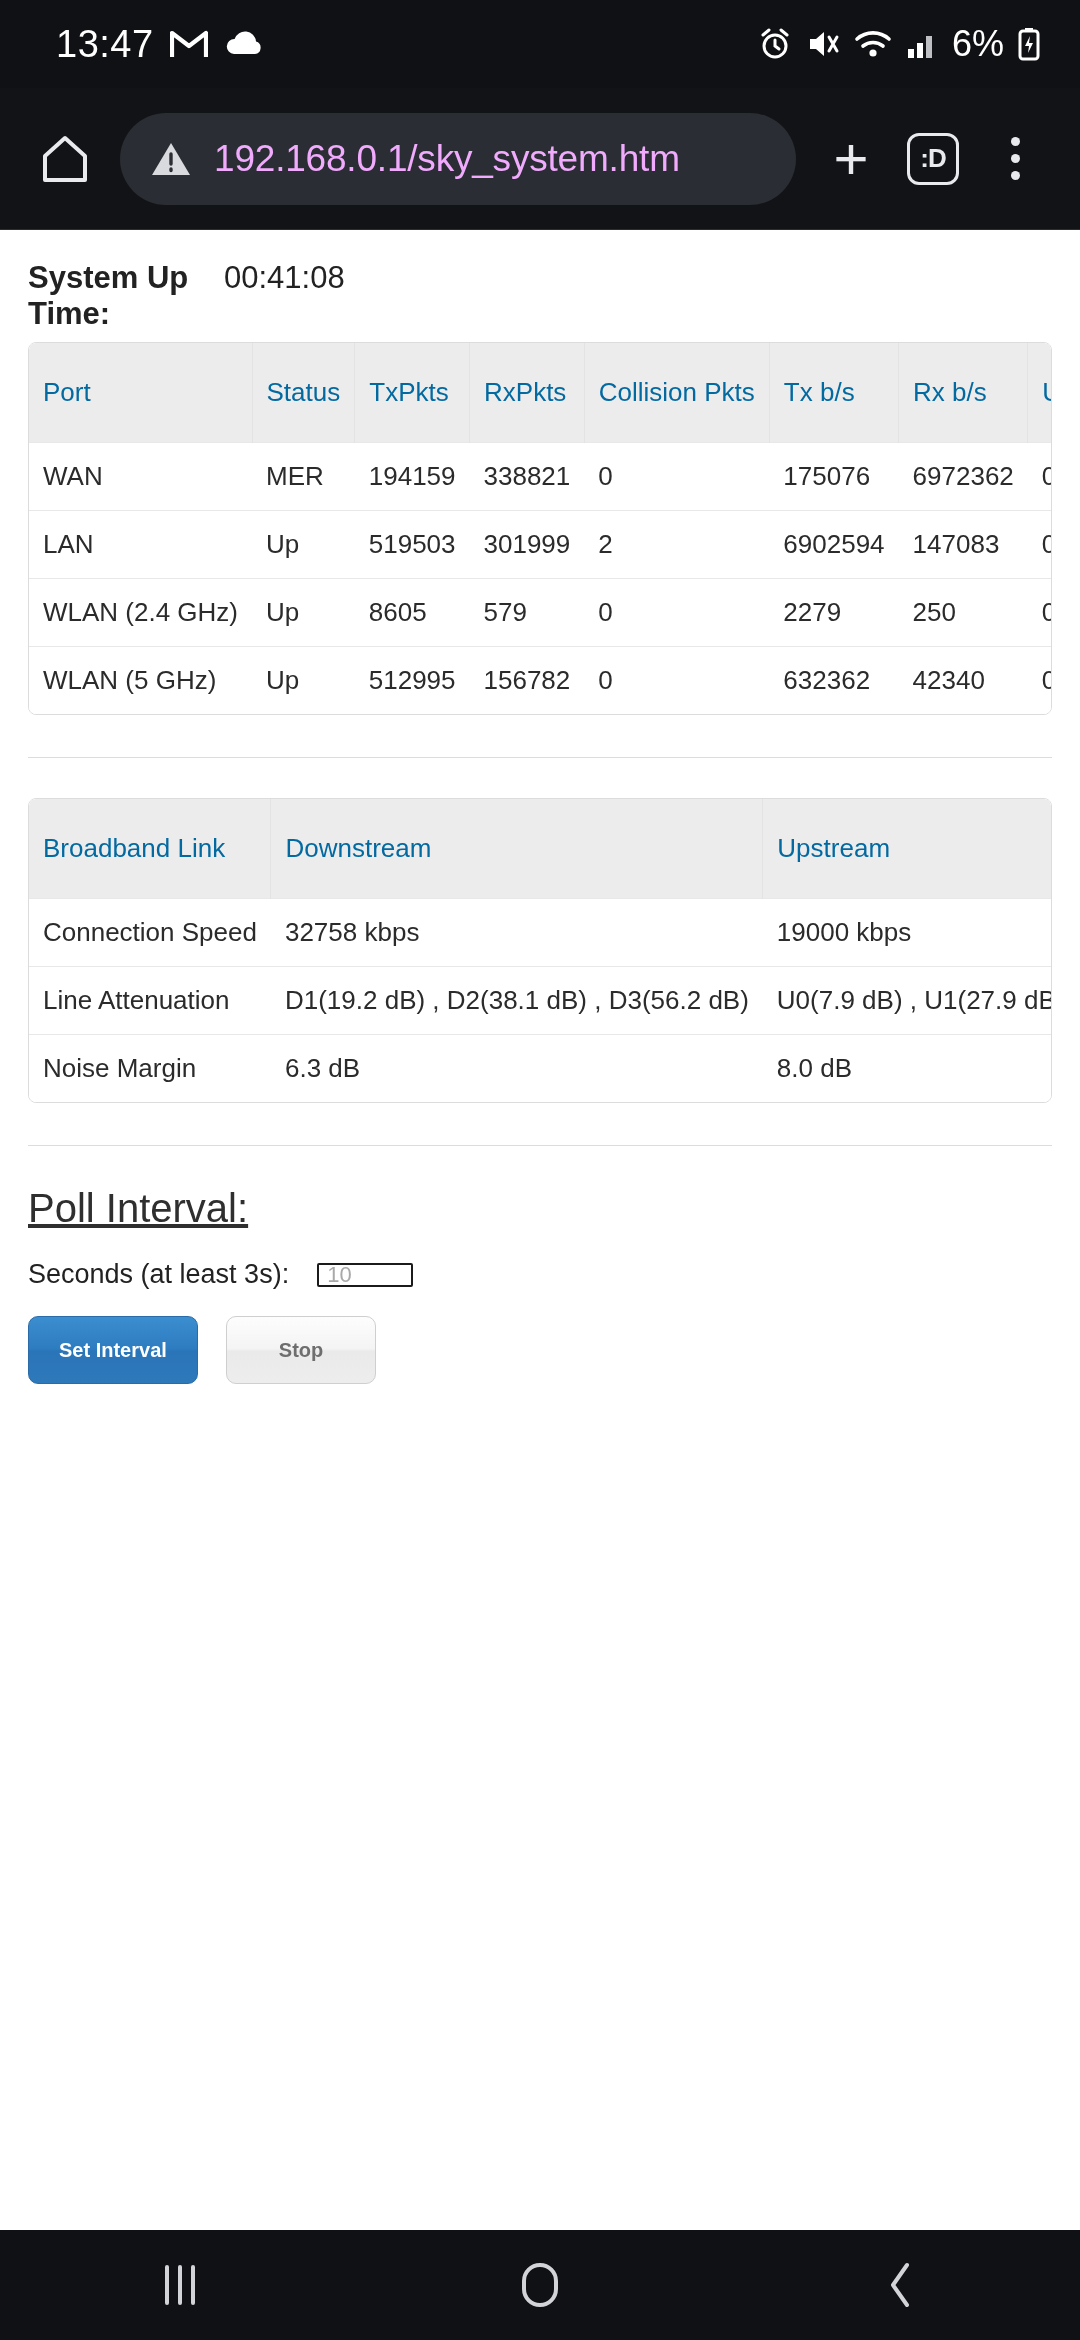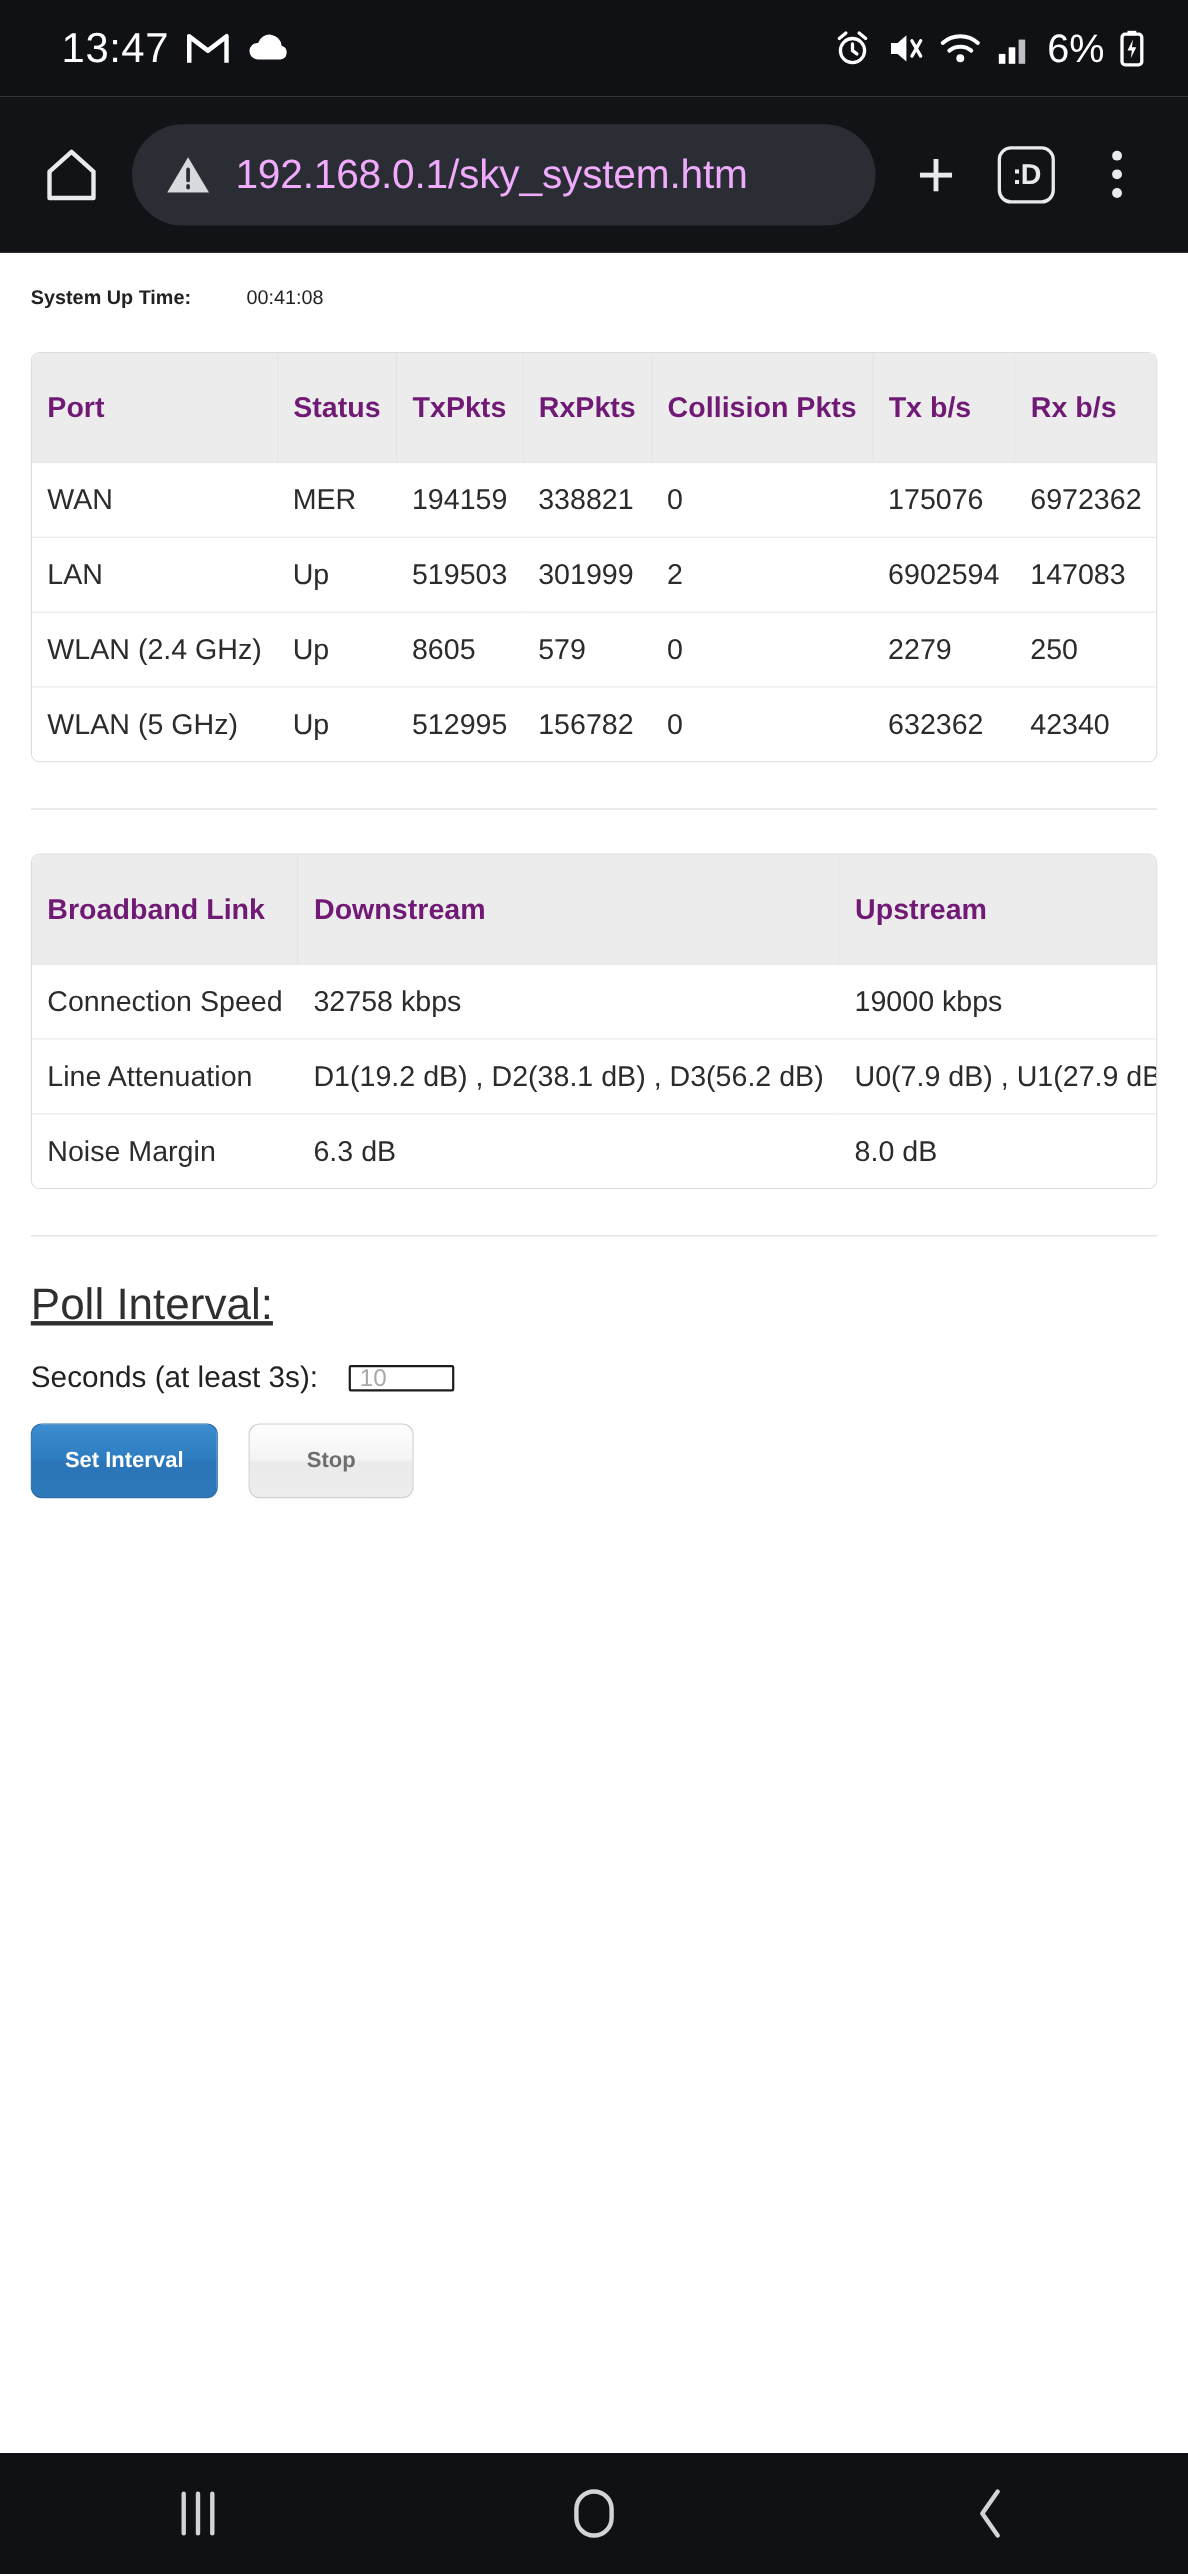--- a/index.html
+++ b/index.html
@@ -47,30 +47,30 @@
   }
   .kebab { display:flex; flex-direction:column; gap:8px; align-items:center; }
   .kebab i { width:9px; height:9px; border-radius:50%; background:#e8eaed; display:block; }
 
   
   .page { padding:30px 28px 0 28px; background:#fff; }
   .page-title {
     font-size:40px; color:#2f2f2f; font-weight:400; margin-bottom:30px;
     letter-spacing:.2px;
   }
-  .uptime-line { display:flex; align-items:baseline; margin-bottom:39px; font-size:18px; color:#222; }
+  .uptime-line { display:flex; align-items:baseline; margin-bottom:10px; font-size:31px; color:#222; }
   .uptime-label { font-weight:700; width:196px; }
   .uptime-value { font-weight:400; }
 
   table.stats {
     width:100%; border-collapse:collapse; border:1px solid #dedede;
     border-radius:8px; overflow:hidden; background:#fff;
   }
   table.stats thead th {
-    background:#ececec; color:#701a75; font-weight:700; font-size:26px;
+    background:#ececec; color:#0369a1; font-weight:400; font-size:26px;
     text-align:left; padding:34px 14px; border-right:1px solid #e3e3e3;
     white-space:nowrap;
   }
   table.stats thead th:last-child { border-right:none; }
   table.stats tbody td {
     font-size:26px; color:#2b2b2b; padding:18px 14px;
     border-top:1px solid #e8e8e8; white-space:nowrap;
   }
   .tbl-wrap { border:1px solid #dcdcdc; border-radius:8px; overflow:hidden; }
   .tbl-wrap table.stats { border:none; border-radius:0; }

